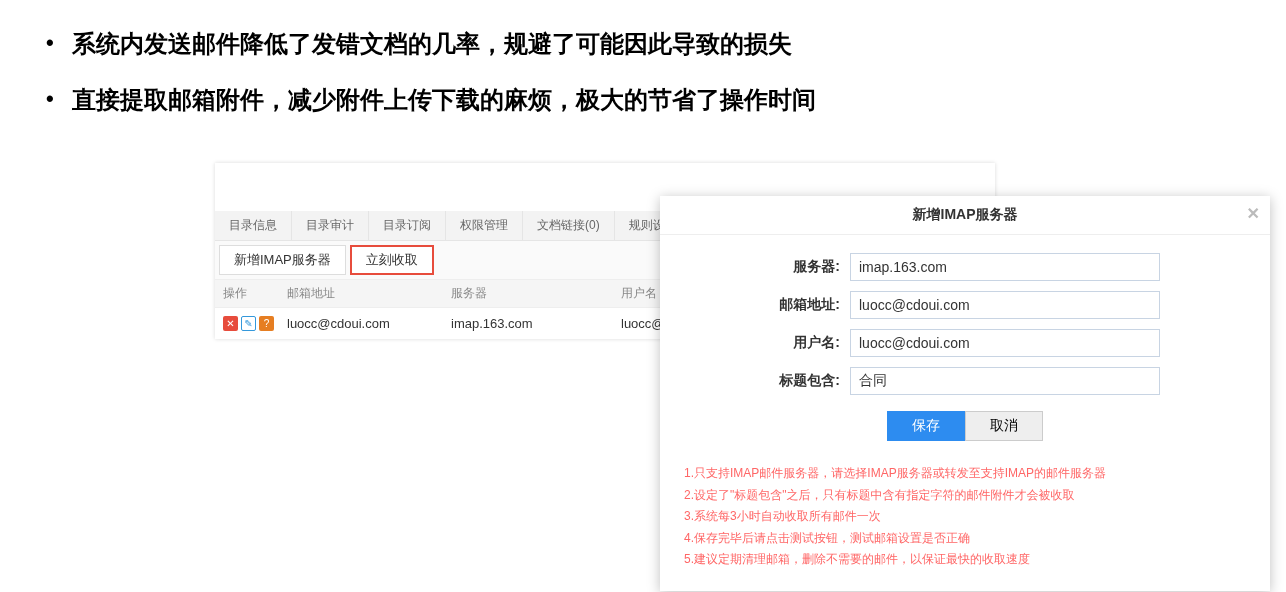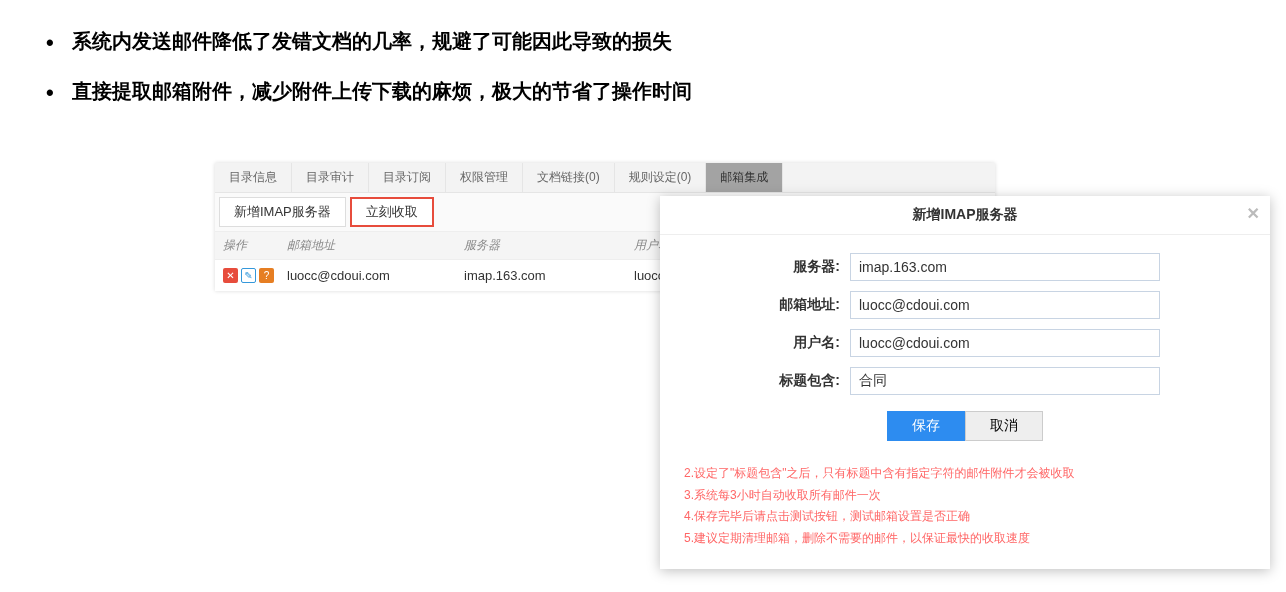--- a/index.html
+++ b/index.html
@@ -12,21 +12,21 @@
       height: 592px;
       position: relative;
     }
     .bullets {
       padding: 25px 40px 0 40px;
     }
     .bullets li {
       list-style: none;
       position: relative;
       padding-left: 32px;
-      font-size: 20px;
+      font-size: 24px;
       font-weight: 700;
       color: #000;
       line-height: 1.6;
       margin-bottom: 18px;
     }
     .bullets li::before {
       content: "•";
       position: absolute;
       left: 6px;
       top: 0;
@@ -38,20 +38,21 @@
       left: 215px;
       top: 163px;
       width: 780px;
       background: #fff;
       box-shadow: 0 0 4px rgba(0,0,0,0.15);
     }
     .tabs {
       display: flex;
       background: #f3f3f3;
       border-bottom: 1px solid #e5e5e5;
+      margin-top: 48px;
     }
     .tab {
       padding: 6px 14px;
       font-size: 12px;
       color: #666;
       border-right: 1px solid #e5e5e5;
       cursor: pointer;
     }
     .tab.active {
       background: #a3a3a3;
@@ -76,24 +77,23 @@
     .btn.outlined-red {
       border: 2px solid #e74c3c;
     }
     .table-header {
       display: flex;
       background: #f5f5f5;
       font-size: 12px;
       color: #888;
       padding: 5px 8px;
       border-bottom: 1px solid #eee;
-      font-style: italic;
     }
     .col-ops { width: 64px; }
-    .col-addr { width: 177px; }
+    .col-addr { width: 164px; }
     .col-srv { width: 170px; }
     .col-user { flex: 1; }
     .table-row {
       display: flex;
       padding: 8px 8px;
       font-size: 13px;
       color: #333;
       align-items: center;
     }
     .row-icons {
@@ -250,18 +250,19 @@
     <div class="form-row">
       <div class="form-label">标题包含:</div>
       <input class="form-input" value="合同" style="">
     </div>
     <div class="form-actions">
       <button class="act-btn primary">保存</button>
       <button class="act-btn">取消</button>
     </div>
   </div>
   <div class="notes">
+    <div>1.只支持IMAP邮件服务器，请选择IMAP服务器或转发至支持IMAP的邮件服务器</div>
     <div>2.设定了"标题包含"之后，只有标题中含有指定字符的邮件附件才会被收取</div>
     <div>3.系统每3小时自动收取所有邮件一次</div>
     <div>4.保存完毕后请点击测试按钮，测试邮箱设置是否正确</div>
     <div>5.建议定期清理邮箱，删除不需要的邮件，以保证最快的收取速度</div>
   </div>
 </div>
 
 </body></html>

